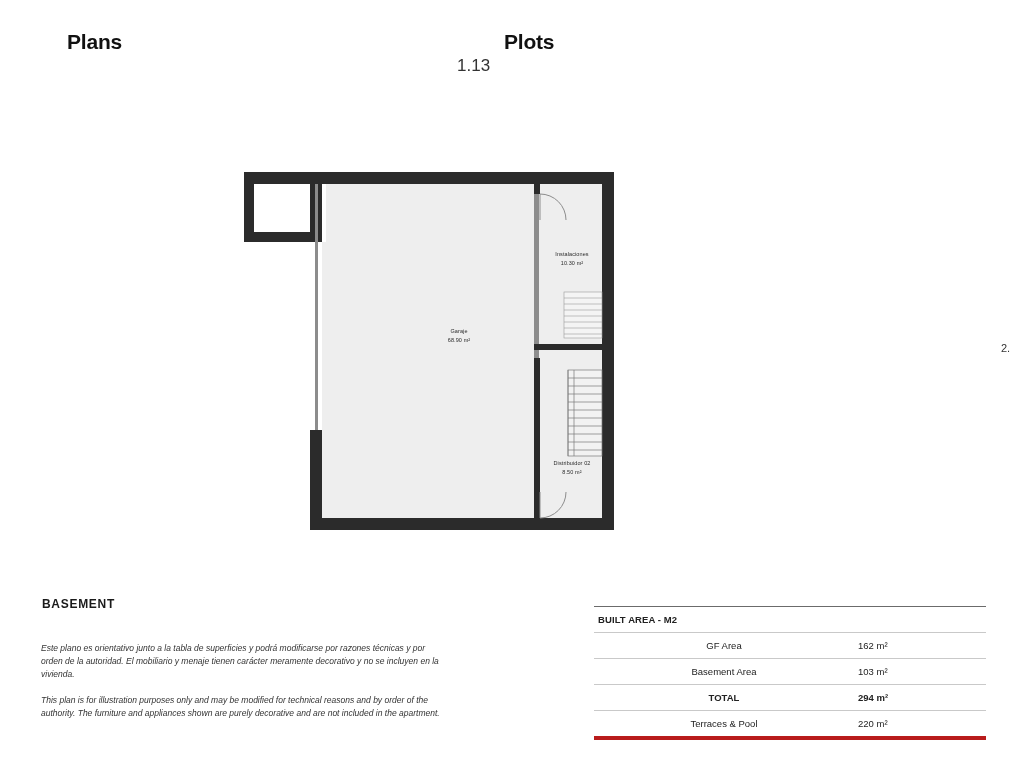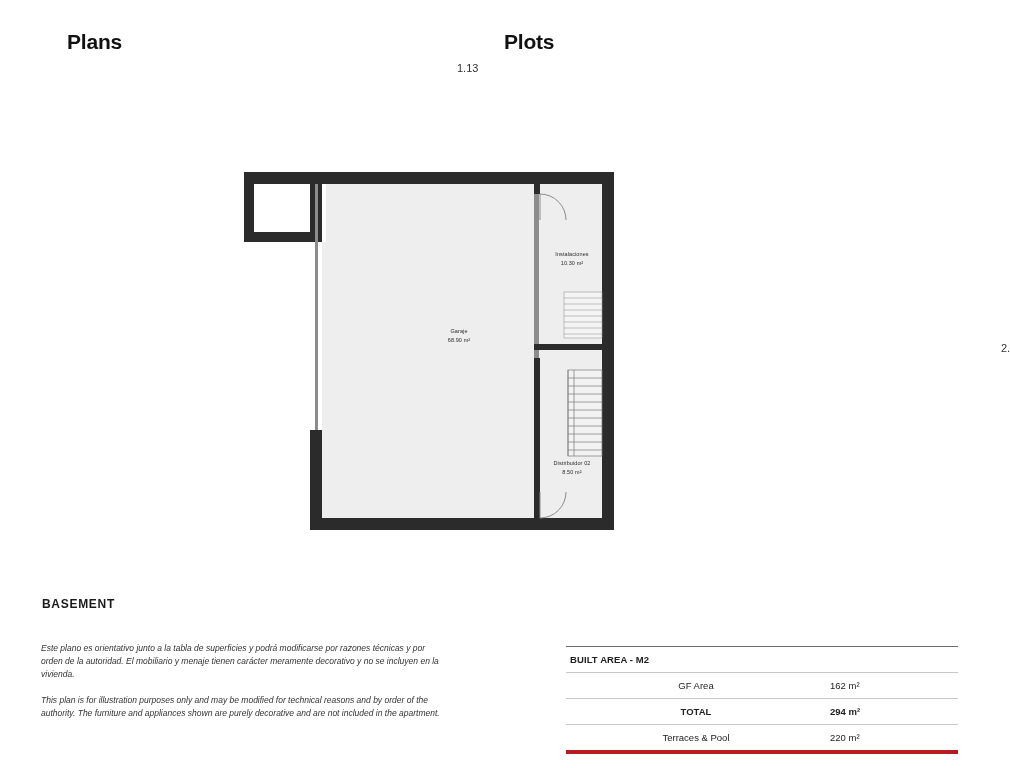--- a/index.html
+++ b/index.html
@@ -33,22 +33,22 @@
     top: 30px;
     font-size: 21px;
     font-weight: bold;
     letter-spacing: -0.2px;
     color: #111;
     margin-left: 48px;
   }
   .plot-number {
     position: absolute;
     left: 457px;
-    top: 62px;
-    font-size: 11px;
+    top: 56px;
+    font-size: 17px;
     color: #333;
   }
   .right-edge-number {
     position: absolute;
     left: 1001px;
     top: 342px;
     font-size: 11px;
     color: #333;
     white-space: nowrap;
   }
@@ -98,26 +98,25 @@
     line-height: 1.55;
     color: #333;
     font-style: italic;
   }
   .disclaimer p { margin: 0 0 12px 0; }
   .disclaimer p:last-child { margin-bottom: 0; }
 
   
   .area-table {
     position: absolute;
-    left: 566px;
+    left: 594px;
     top: 606px;
     width: 392px;
     border-collapse: collapse;
     font-size: 9.5px;
-    margin-top: 40px;
   }
   .area-table th,
   .area-table td {
     border-top: 1px solid #c9c9c9;
     padding: 7px 4px 7px 4px;
     font-weight: normal;
     color: #222;
   }
   .area-table tr.header-row th {
     border-top: 1px solid #6b6b6b;
@@ -234,20 +233,24 @@
 
 <table class="area-table">
   <tbody>
     <tr class="header-row">
       <th colspan="2">BUILT AREA - M2</th>
     </tr>
     <tr>
       <td class="label">GF Area</td>
       <td class="value">162 m²</td>
     </tr>
+    <tr>
+      <td class="label">Basement Area</td>
+      <td class="value">103 m²</td>
+    </tr>
     <tr class="total">
       <td class="label">TOTAL</td>
       <td class="value">294 m²</td>
     </tr>
     <tr class="last">
       <td class="label">Terraces &amp; Pool</td>
       <td class="value">220 m²</td>
     </tr>
   </tbody>
 </table>

